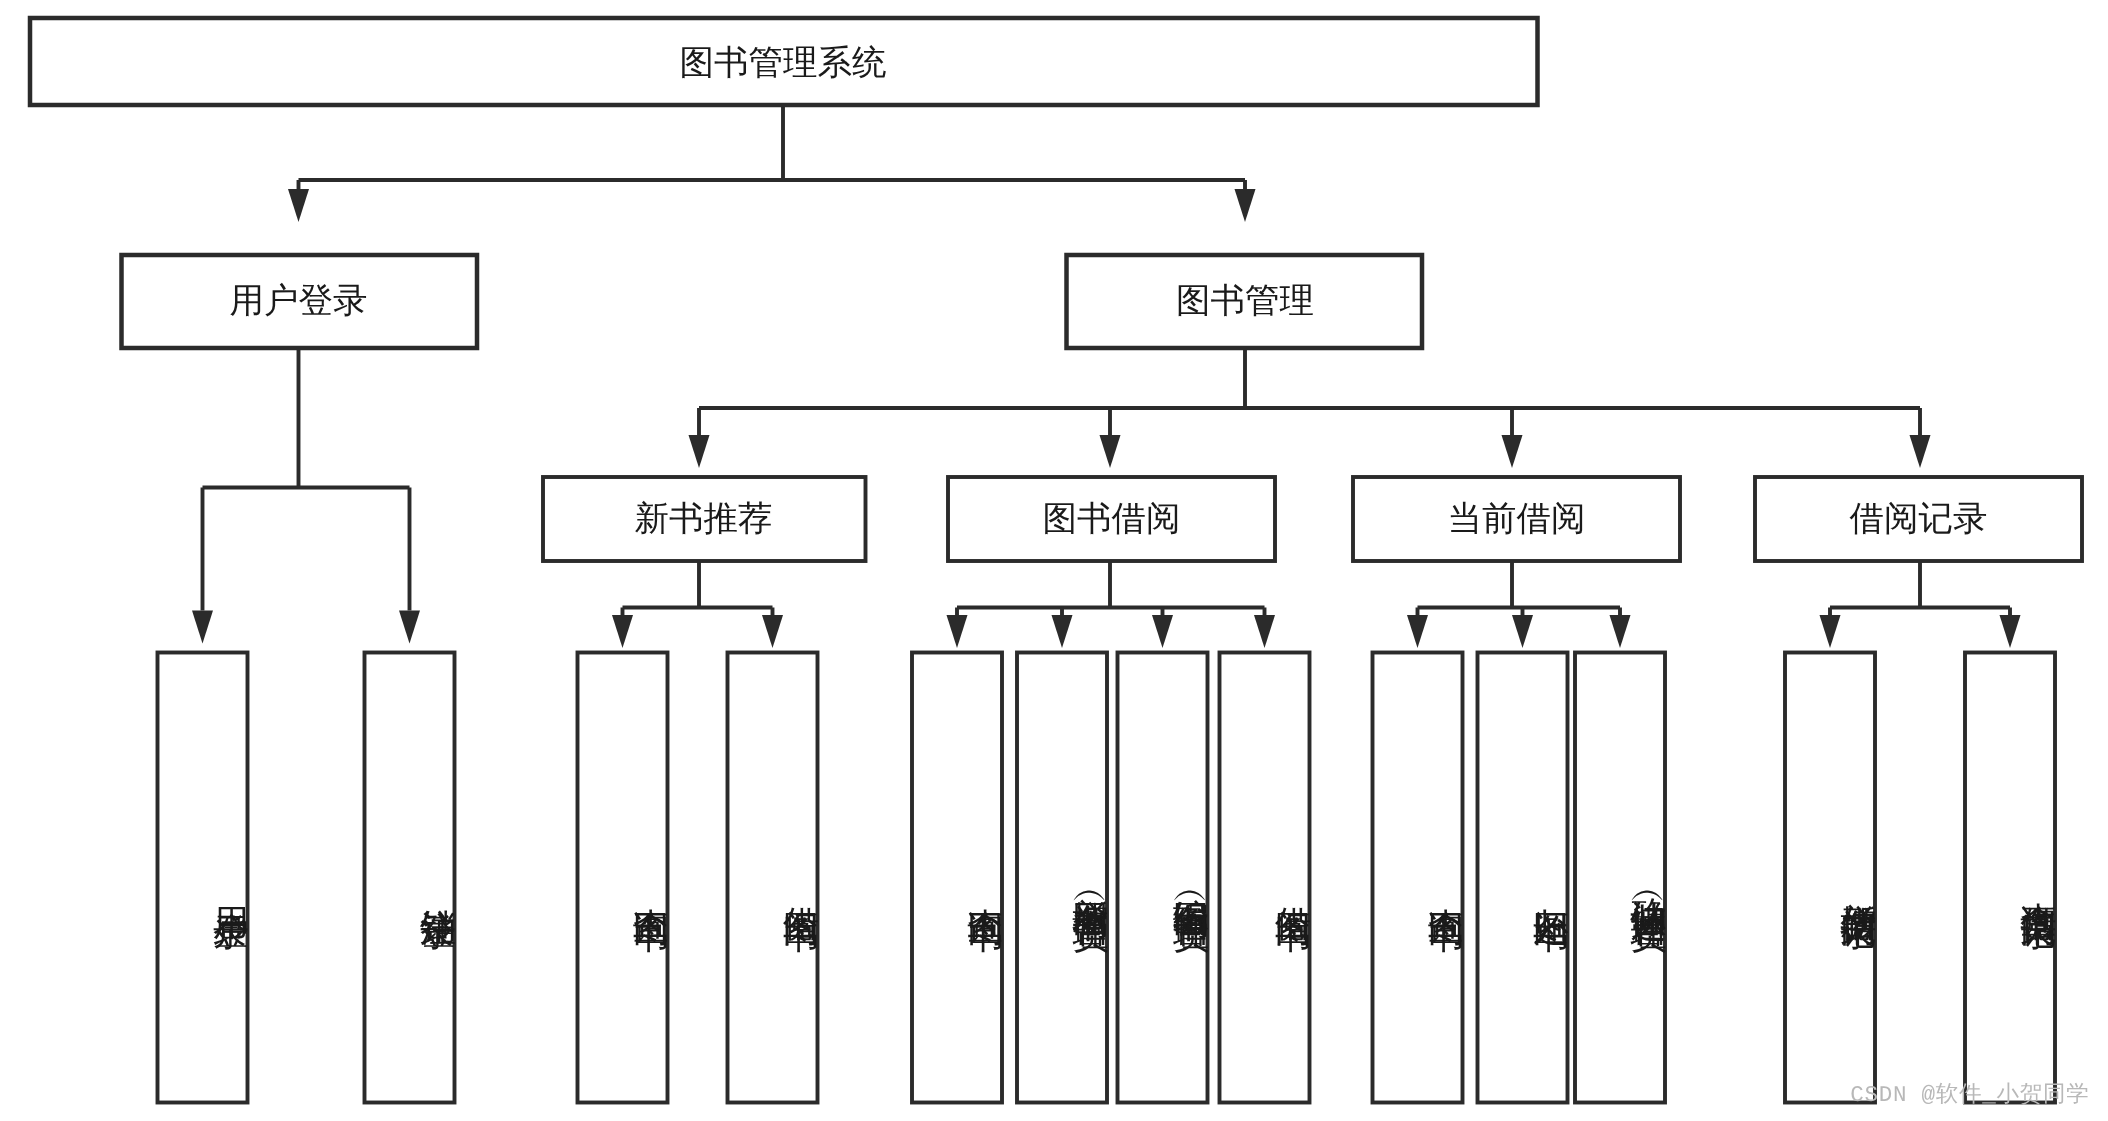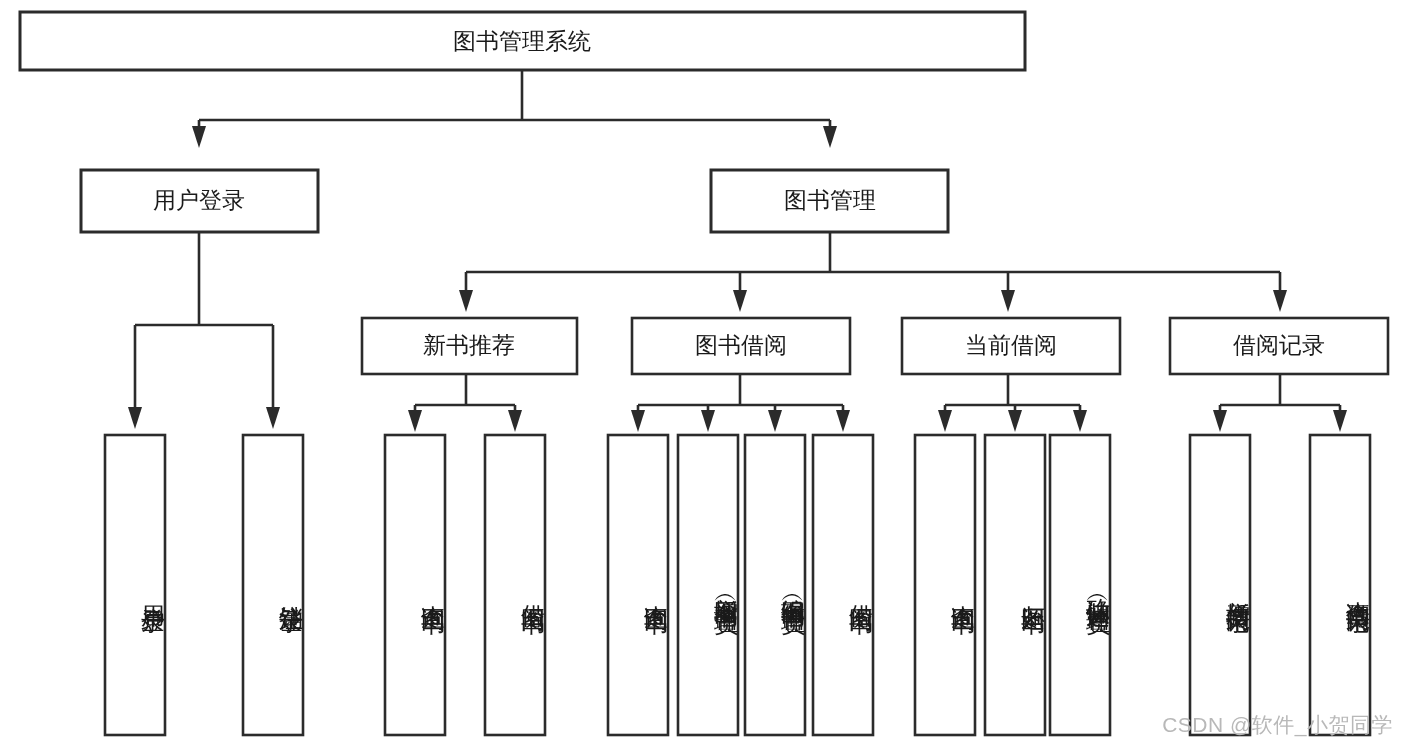--- a/index.html
+++ b/index.html
@@ -60,22 +60,22 @@
     line-height: 1.0;
     letter-spacing: 2px;
     color: #1a1a1a;
     white-space: nowrap;
     pointer-events: none;
   }
   .watermark {
     position: absolute;
     right: 12px;
     bottom: 8px;
-    font-family: Liberation Sans, sans-serif;
-    font-size: 21px;
+    font-family: Liberation Mono, monospace;
+    font-size: 15px;
     color: #b8b8b8;
     white-space: nowrap;
     letter-spacing: 0.5px;
   }
 </style>
 </head>
 <body>
 
 <div id="canvas">
 

